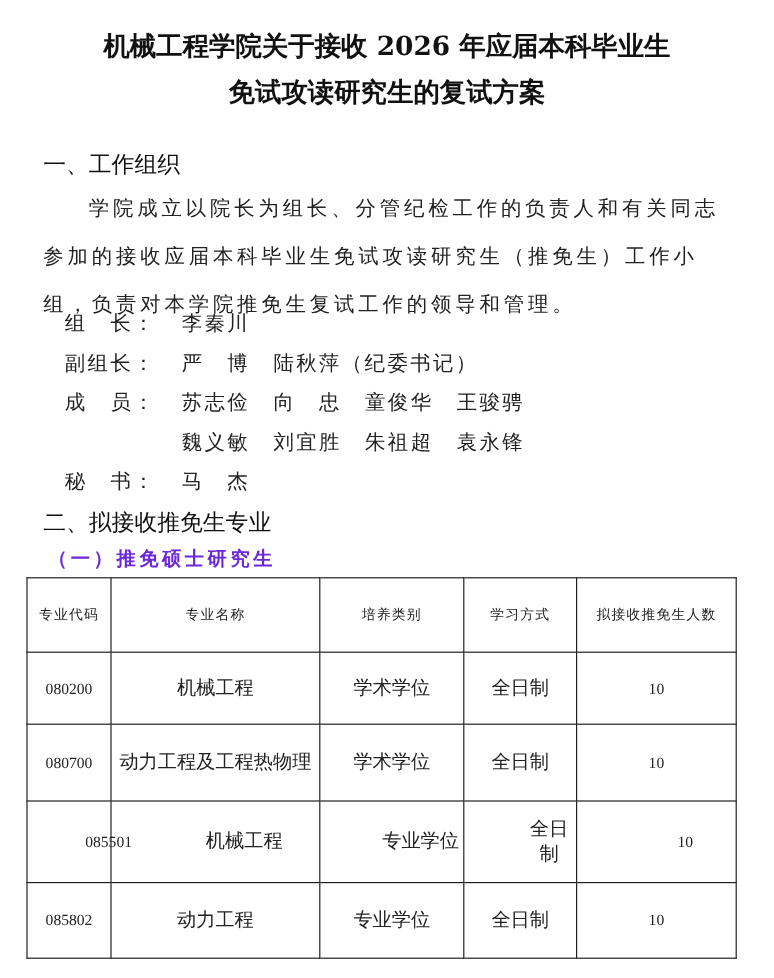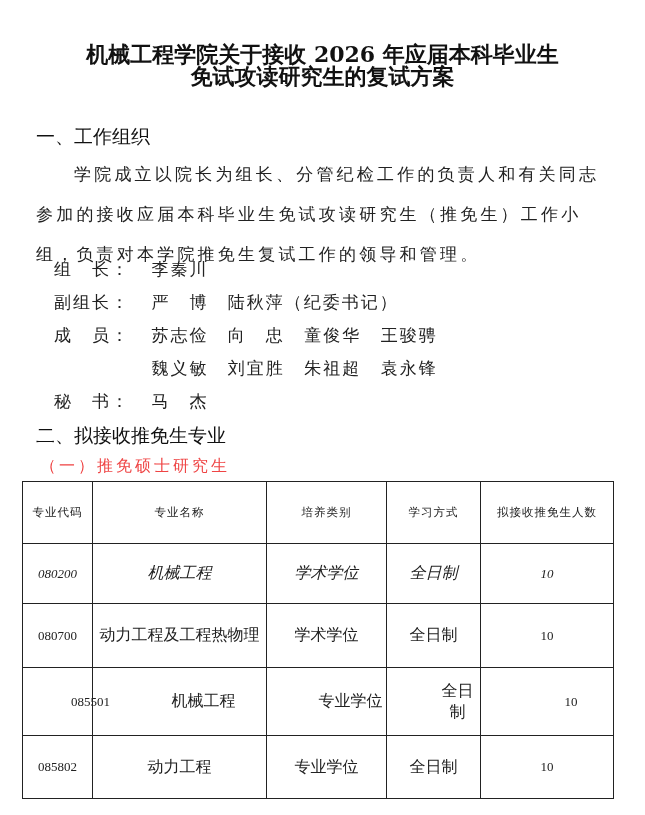--- a/index.html
+++ b/index.html
@@ -5,57 +5,58 @@
   html, body { margin: 0; padding: 0; background: #ffffff; }
   body {
     width: 645px; height: 815px; position: relative; overflow: hidden;
     font-family: "DejaVu Serif", "Liberation Serif", serif; color: #111;
   }
   .title {
     position: absolute; left: 0; width: 645px; text-align: center;
     font-family: "DejaVu Serif", "Liberation Serif", serif;
     font-weight: bold; font-size: 22px; color: #111; letter-spacing: 0px;
   }
-  #title1 { top: 24px; margin-top: 16px; }
+  #title1 { top: 24px; }
   #title2 { top: 62px; }
   .h1 {
     position: absolute; left: 36px;
     font-family: "DejaVu Sans", "Liberation Sans", sans-serif;
     font-size: 19px; color: #111;
   }
   #sec1 { top: 124px; }
   #sec2 { top: 423px; }
   .para {
     position: absolute; left: 36px; width: 566px;
     font-size: 17px; line-height: 40px; letter-spacing: 3.2px; color: #222;
   }
   #para1 { top: 154px; text-indent: 38px; }
   .role-row {
     position: absolute; left: 54px; font-size: 17px; color: #222;
     letter-spacing: 2px; white-space: nowrap;
   }
   .role-label { display: inline-block; width: 90px; }
   .role-names span { margin-right: 12px; }
   #sub1 {
-    position: absolute; left: 40px; top: 456px; font-size: 16px; color: #ef4444;
+    position: absolute; left: 40px; top: 456px; font-size: 16px; color: #6d28d9;
     letter-spacing: 3px;
+    font-weight: bold;
   }
   table {
     position: absolute; left: 22px; top: 481px; width: 591px;
     border-collapse: collapse; table-layout: fixed;
   }
   td, th {
     border: 1.5px solid #222; text-align: center; vertical-align: middle;
     font-size: 16px; color: #222; padding: 0;
   }
   th { font-weight: normal; height: 61px; font-size: 11.5px; letter-spacing: 1px; }
   td.code, td.num { font-family: "Liberation Serif", "DejaVu Serif", serif; font-size: 13px; }
   col.c1 { width: 70px; } col.c2 { width: 174px; } col.c3 { width: 120px; }
   col.c4 { width: 94px; } col.c5 { width: 133px; }
-  tr.r1 td { height: 59px; font-style: italic; }
+  tr.r1 td { height: 59px; }
   tr.r2 td { height: 63px; }
   tr.r3 td { height: 67px; padding-left: 48px; }
   tr.r4 td { height: 62px; }
 </style>
 </head>
 <body>
 
 <div id="title1" class="title">机械工程学院关于接收 2026 年应届本科毕业生</div>
 <div id="title2" class="title">免试攻读研究生的复试方案</div>
 

